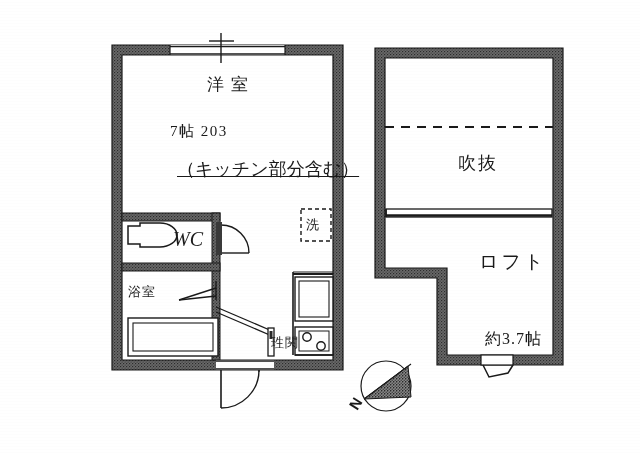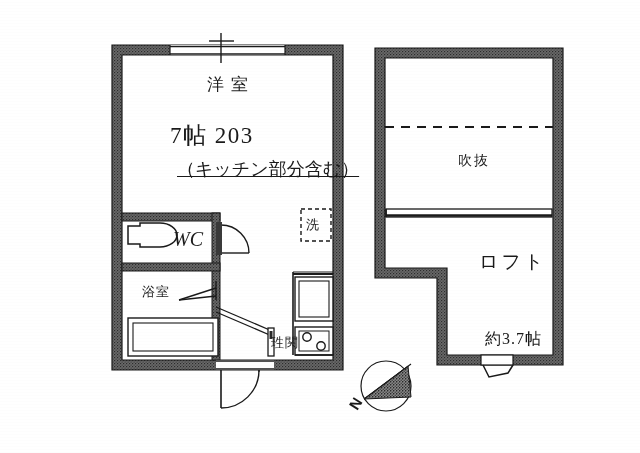--- a/index.html
+++ b/index.html
@@ -34,21 +34,21 @@
     white-space: nowrap;
     line-height: 1;
     -webkit-font-smoothing: none;
   }
   .lbl-yoshitsu {
     font-size: 17px;
     letter-spacing: 7px;
     font-weight: 400;
   }
   .lbl-area {
-    font-size: 23px;
+    font-size: 15px;
     letter-spacing: 1.5px;
   }
   .lbl-kitchen-note {
     font-size: 18px;
     letter-spacing: 0px;
     text-decoration: underline;
   }
   .lbl-wc {
     font-size: 20px;
     font-family: "Liberation Serif", serif;
@@ -61,21 +61,21 @@
   }
   .lbl-genkan {
     font-size: 13px;
     letter-spacing: 1px;
     margin-left: 43px;
   }
   .lbl-sen {
     font-size: 13px;
   }
   .lbl-fukinuke {
-    font-size: 14px;
+    font-size: 18px;
     letter-spacing: 2px;
   }
   .lbl-loft {
     font-size: 19px;
     letter-spacing: 3px;
   }
   .lbl-loft-area {
     font-size: 16px;
     letter-spacing: 1px;
   }
@@ -227,21 +227,21 @@
   </svg>
 
   <div class="lbl lbl-yoshitsu" style="left:207px; top:76px;">洋室</div>
 
   <div class="lbl lbl-area" style="left:170px; top:124px;">7帖 203</div>
 
   <div class="lbl lbl-kitchen-note" style="left:177px; top:160px;">（キッチン部分含む）</div>
 
   <div class="lbl lbl-wc" style="left:173px; top:229px;">WC</div>
 
-  <div class="lbl lbl-yokushitsu" style="left:142px; top:285px;">浴室</div>
+  <div class="lbl lbl-yokushitsu" style="left:128px; top:285px;">浴室</div>
 
   <div class="lbl lbl-genkan" style="left:228px; top:336px;">珄関</div>
 
   <div class="lbl lbl-sen" style="left:306px; top:218px;">洗</div>
 
   <div class="lbl lbl-fukinuke" style="left:458px; top:154px;">吹抜</div>
 
   <div class="lbl lbl-loft" style="left:479px; top:252px;">ロフト</div>
 
   <div class="lbl lbl-loft-area" style="left:485px; top:283px;margin-top:48px;">約3.7帖</div>

